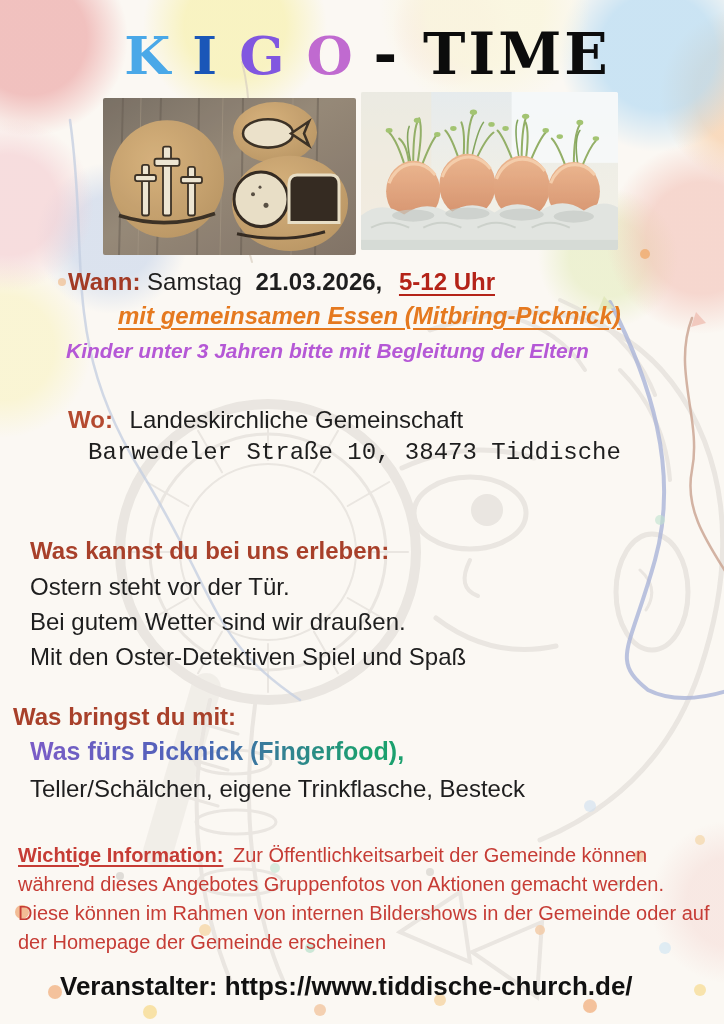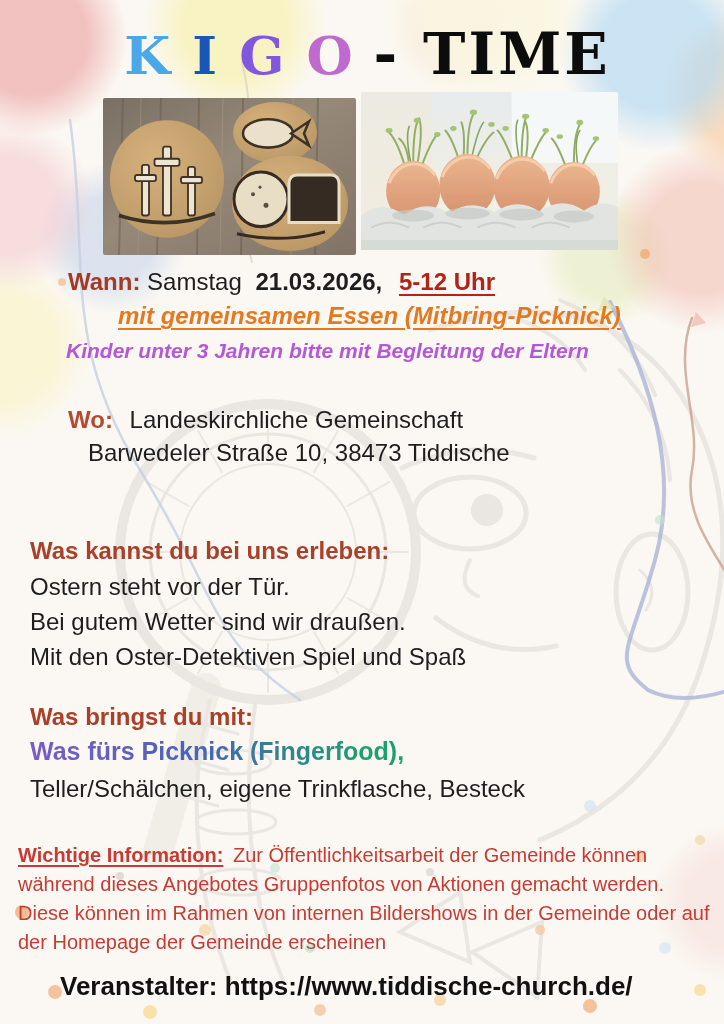--- a/index.html
+++ b/index.html
@@ -44,25 +44,25 @@
   .fs24{font-size:24px;line-height:1.3;}
   .b{font-weight:700;margin-left:38px;}
   .wann-line{left:30px;top:266px;}
   .wann-line .date{margin-left:7px;}
   .wann-line .time{margin-left:10px;font-weight:700;text-decoration:underline;text-decoration-thickness:2px;text-underline-offset:4px;}
   .wann2{left:118px;top:302px;font-size:24px;font-weight:700;font-style:italic;
          text-decoration:underline;text-decoration-thickness:2px;text-underline-offset:4px;}
   .wann3{left:66px;top:339px;font-size:21px;font-weight:700;font-style:italic;}
   .wo1{left:30px;top:404px;}
   .wo1 .wo-label{margin-right:10px;}
-  .wo2{left:88px;top:437px;}
+  .wo2{left:88px;top:437px;font-family:Liberation Mono, monospace;}
   .heading{font-weight:700;font-size:24px;}
   .erleben-h{left:30px;top:537px;}
   .erleben-lines{left:30px;top:569px;font-size:24px;line-height:35px;}
-  .mit-h{left:30px;top:703px;}
+  .mit-h{left:13px;top:703px;}
   .mit-grad{
     left:30px;top:737px;font-size:25px;font-weight:700;
     background:linear-gradient(90deg,#7b5cc7 0%,#4a63b8 45%,#1ba06e 90%);
     -webkit-background-clip:text;background-clip:text;color:transparent;-webkit-text-fill-color:transparent;
   }
   .mit-line{left:30px;top:773px;}
   .info{left:18px;top:841px;width:696px;font-size:20px;line-height:29px;white-space:normal;}
   .info .info-label{font-weight:700;text-decoration:underline;text-decoration-thickness:2px;text-underline-offset:3px;}
   .info .info-text{margin-left:4px;text-align:right;}
   .veranstalter{left:60px;top:971px;font-size:26px;font-weight:700;color:#111;}

